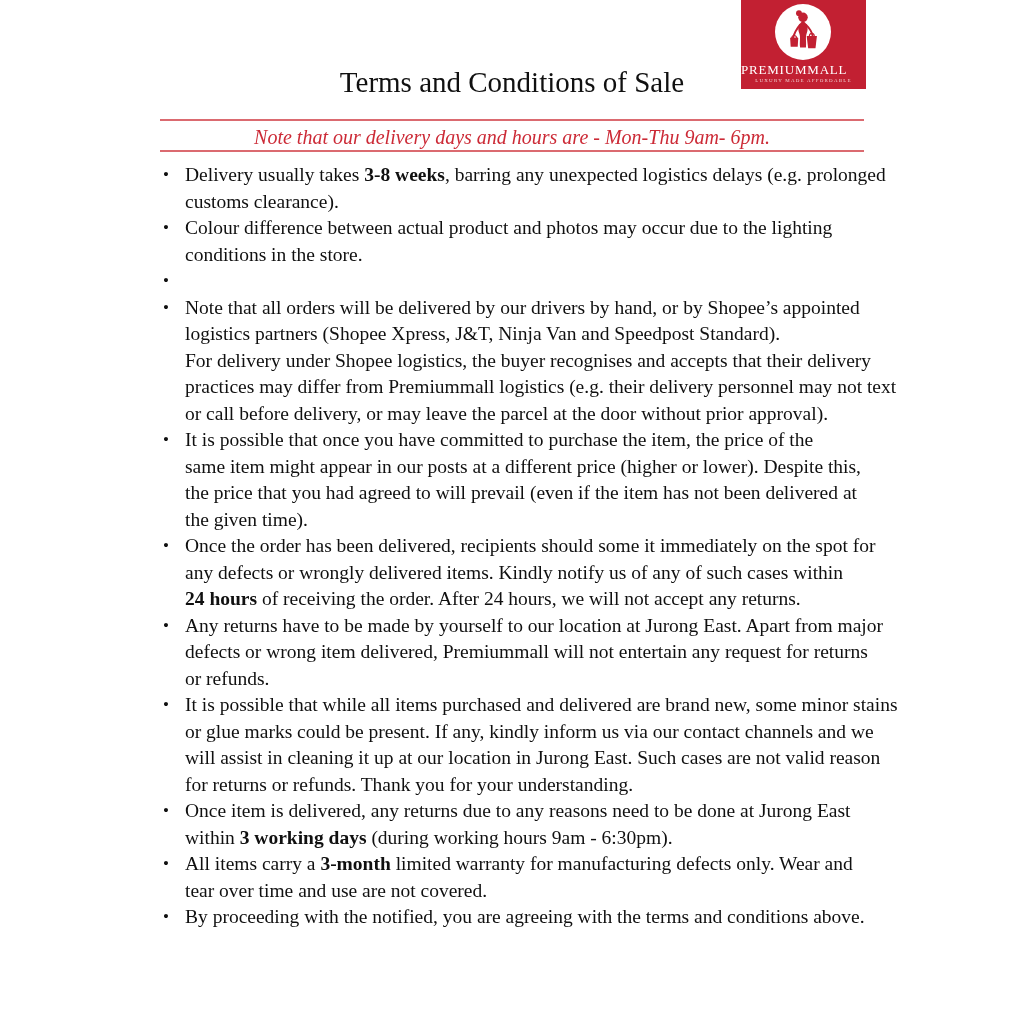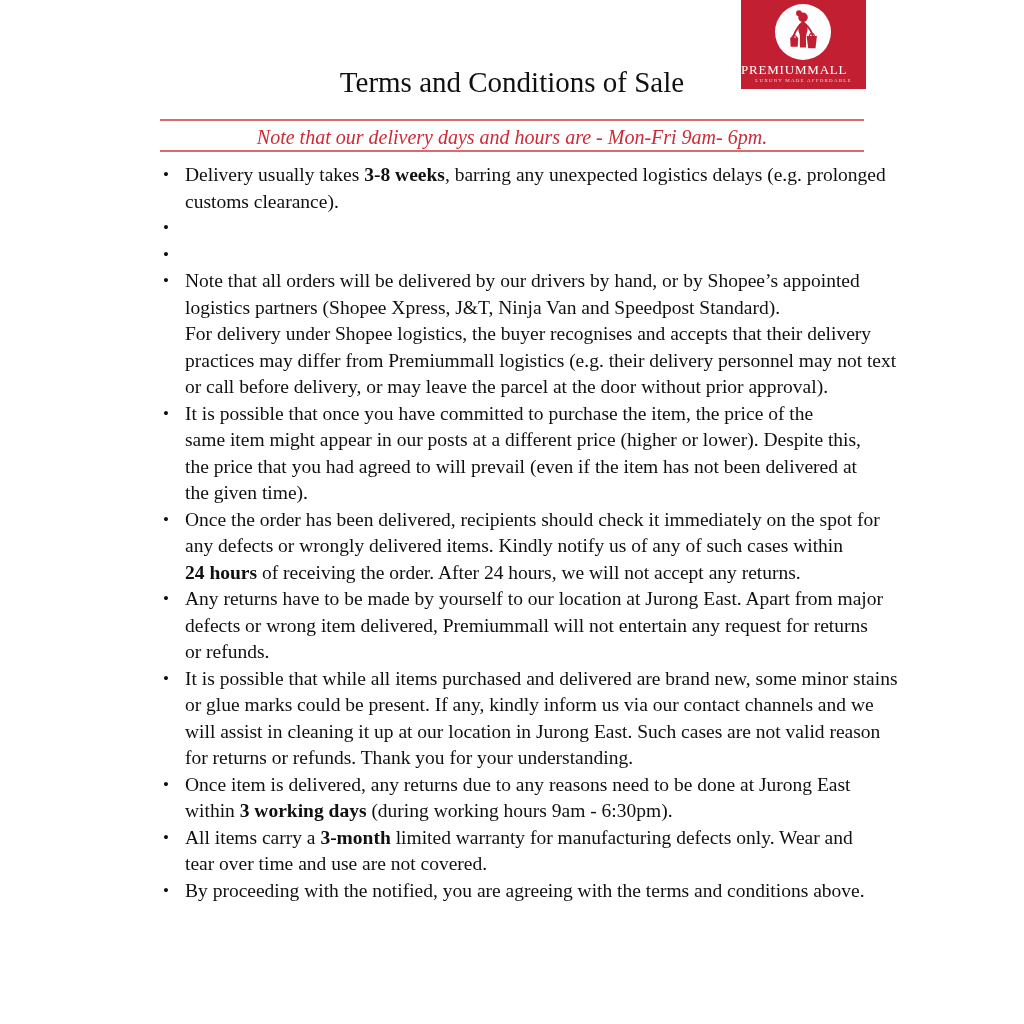--- a/index.html
+++ b/index.html
@@ -80,31 +80,33 @@
         <path d="M35,37.5 L49,37.5 L47,54 L37,54 Z"></path>
       </svg>
     </div>
     <div class="logo-name">PREMIUMMALL</div>
     <div class="logo-tagline">LUXURY MADE AFFORDABLE</div>
   </div>
 
   <h1 class="title">Terms and Conditions of Sale</h1>
 
   <div class="rule" id="rule-top"></div>
-  <div class="note">Note that our delivery days and hours are - Mon-Fri 9am- 6pm.</div>
+  <div class="note">Note that our delivery days and hours are - Mon-Thu 9am- 6pm.</div>
   <div class="rule" id="rule-bottom"></div>
 
   <ul class="terms">
       <li>
         <span class="dot">•</span>
         <span class="term-text"><span>Delivery usually takes </span><span class="bold">3-8 weeks</span><span>, barring any unexpected logistics delays (e.g. prolonged
 customs clearance).</span></span>
       </li>
       <li>
         <span class="dot">•</span>
+        <span class="term-text"><span>Colour difference between actual product and photos may occur due to the lighting
+conditions in the store.</span></span>
       </li>
       <li>
         <span class="dot">•</span>
       </li>
       <li>
         <span class="dot">•</span>
         <span class="term-text"><span>Note that all orders will be delivered by our drivers by hand, or by Shopee’s appointed
 logistics partners (Shopee Xpress, J&amp;T, Ninja Van and Speedpost Standard).
 For delivery under Shopee logistics, the buyer recognises and accepts that their delivery
 practices may differ from Premiummall logistics (e.g. their delivery personnel may not text
@@ -112,21 +114,21 @@
       </li>
       <li>
         <span class="dot">•</span>
         <span class="term-text"><span>It is possible that once you have committed to purchase the item, the price of the
 same item might appear in our posts at a different price (higher or lower). Despite this,
 the price that you had agreed to will prevail (even if the item has not been delivered at
 the given time).</span></span>
       </li>
       <li>
         <span class="dot">•</span>
-        <span class="term-text"><span>Once the order has been delivered, recipients should check it immediately on the spot for
+        <span class="term-text"><span>Once the order has been delivered, recipients should some it immediately on the spot for
 any defects or wrongly delivered items. Kindly notify us of any of such cases within
 </span><span class="bold">24 hours</span><span> of receiving the order. After 24 hours, we will not accept any returns.</span></span>
       </li>
       <li>
         <span class="dot">•</span>
         <span class="term-text"><span>Any returns have to be made by yourself to our location at Jurong East. Apart from major
 defects or wrong item delivered, Premiummall will not entertain any request for returns
 or refunds.</span></span>
       </li>
       <li>

